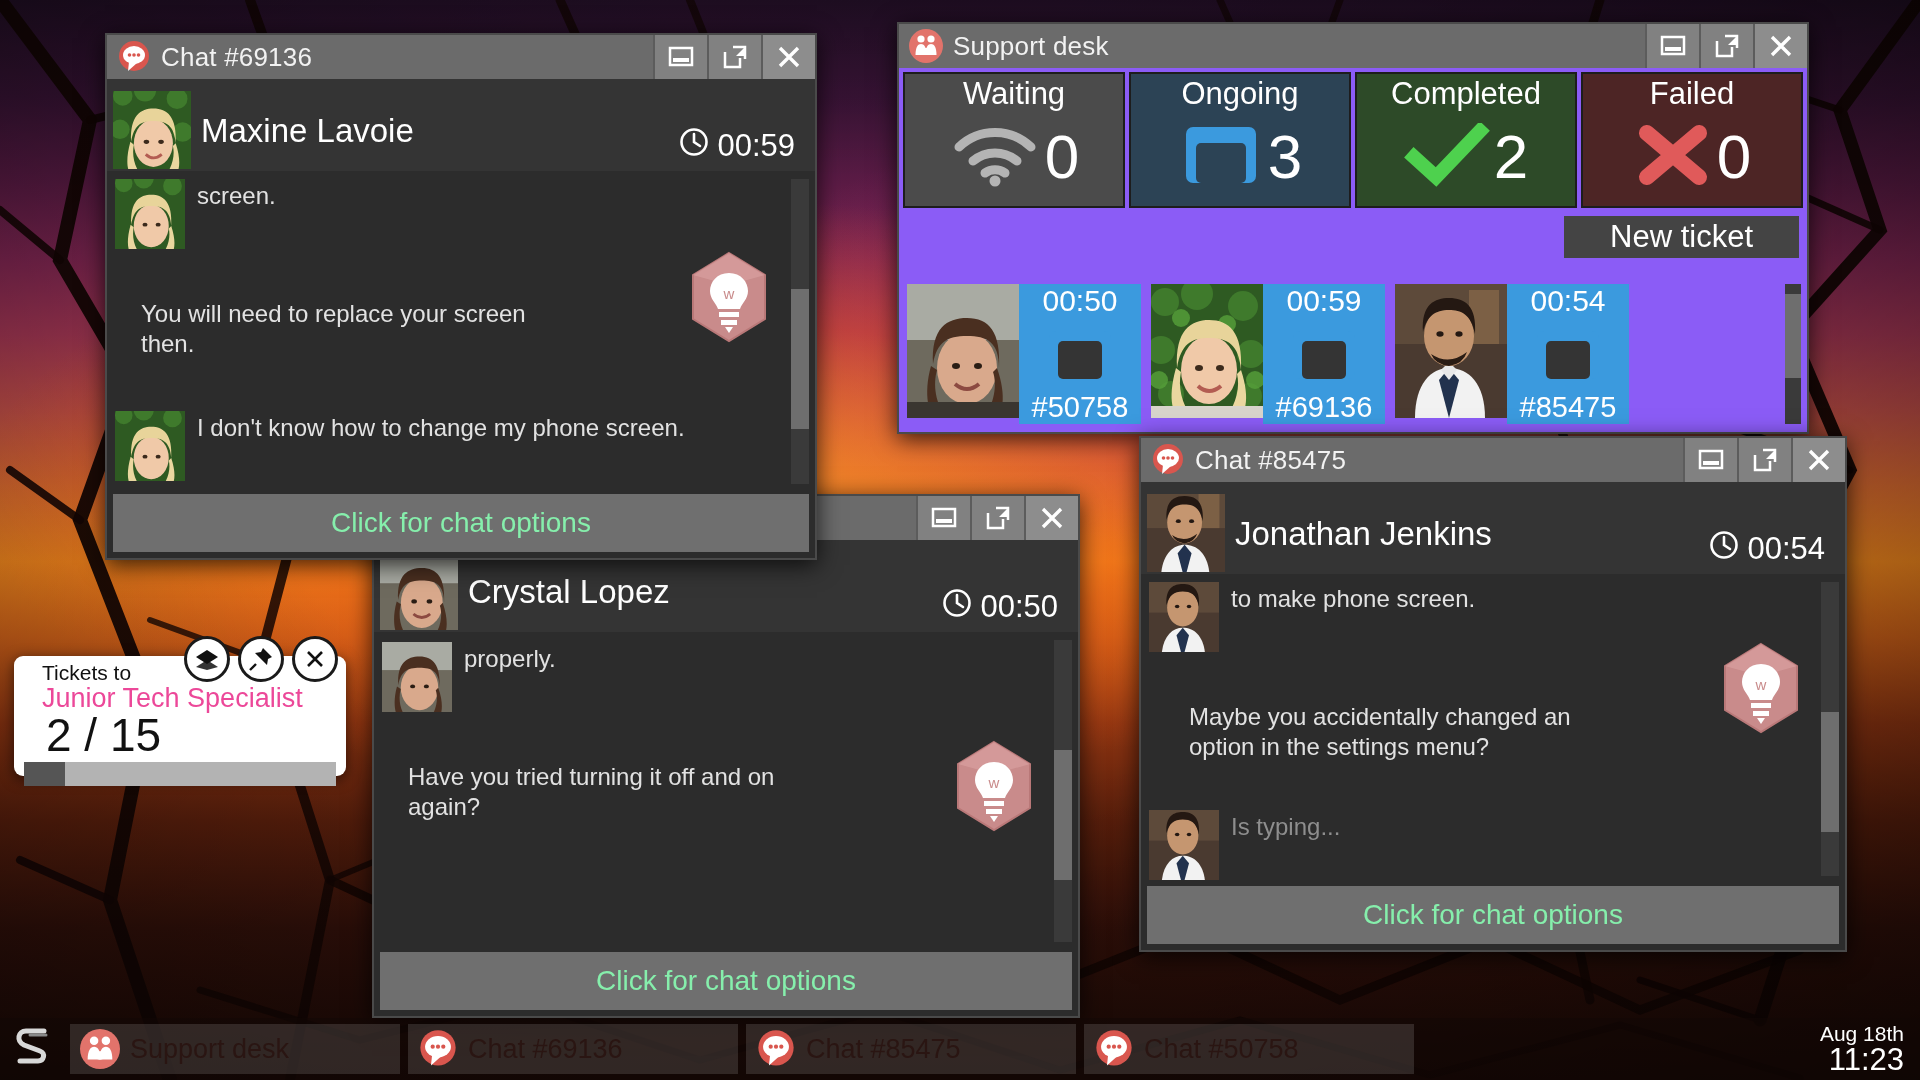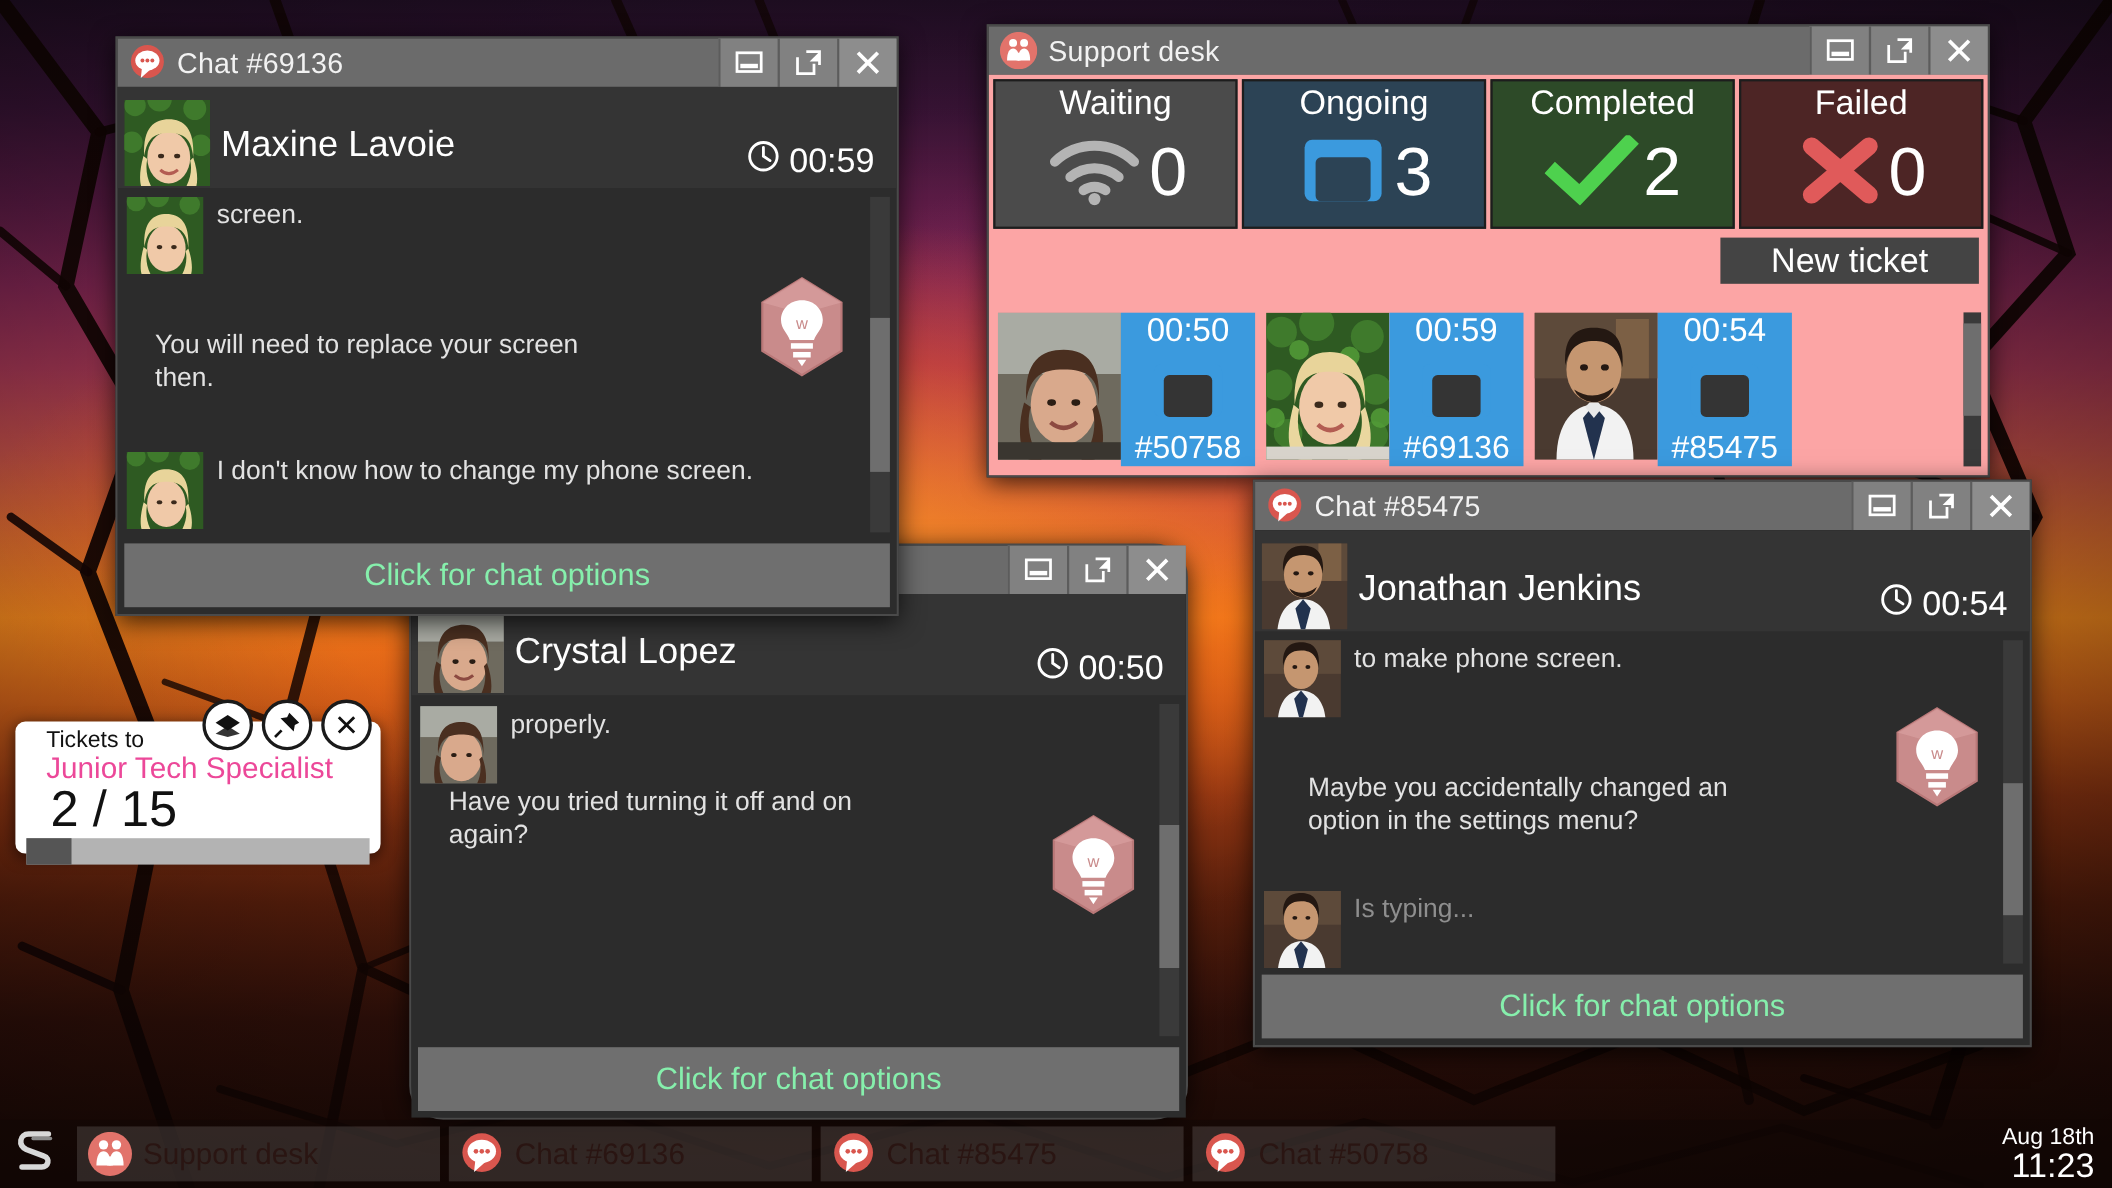--- a/index.html
+++ b/index.html
@@ -91,21 +91,21 @@
     cursor: pointer;
   }
   .scrollbar-track {
     position: absolute; width: 18px; background: #3a3a3a;
   }
   .scrollbar-thumb {
     position: absolute; left: 0; width: 18px; background: #6e6e6e;
   }
 
   
-  #support-desk .sd-body { background: #fca5a5; height: calc(100% - 44px); position: relative; }
+  #support-desk .sd-body { background: #8b5cf6; height: calc(100% - 44px); position: relative; }
   .stats-row { display: flex; height: 140px; padding: 4px 4px 0 4px; gap: 4px; }
   .stat {
     flex: 1 1 0; position: relative;
     display: flex; align-items: center; justify-content: center;
     border: 2px solid #1d1d1d;
   }
   .stat .stat-label {
     position: absolute; top: 2px; left: 0; right: 0; text-align: center;
     color: #fff; font-size: 31px;
   }
@@ -410,21 +410,21 @@
         </span>
       </div>
     </div>
 
     <div class="strip-scroll">
       <div class="th"></div>
     </div>
   </div>
 </div>
 
-<div class="window" id="chat-50758" style="left:372px; top:494px; width:708px; height:524px;border-radius:31px;">
+<div class="window" id="chat-50758" style="left:372px; top:494px; width:708px; height:524px;">
   <div class="titlebar">
     <span class="tb-icon">
       <svg viewBox="0 0 34 34" width="34" height="34">
         <circle cx="17" cy="16" r="15" fill="#d9564e"></circle>
         <ellipse cx="17" cy="15" rx="11" ry="9" fill="#fff"></ellipse>
         <path d="M12 22 L11 31 L20 23 Z" fill="#fff"></path>
         <g fill="#d9564e">
             <circle cx="12.5" cy="15" r="1.8"></circle>
             <circle cx="17" cy="15" r="1.8"></circle>
             <circle cx="21.5" cy="15" r="1.8"></circle>
@@ -491,21 +491,21 @@
             <ellipse cx="60" cy="84" rx="30" ry="36" fill="#d9a98c"></ellipse>
             <path d="M26 80 C24 44 40 34 60 34 C82 34 94 48 92 84 C92 58 80 52 60 52 C40 52 30 58 26 80 Z" fill="#4a2f20"></path>
             <path d="M24 82 C16 110 22 134 30 134 L40 134 C28 120 26 100 30 86 Z" fill="#4a2f20"></path>
             <path d="M90 84 C100 112 96 134 86 134 L76 134 C88 120 90 100 86 88 Z" fill="#4a2f20"></path>
             <ellipse cx="49" cy="82" rx="4" ry="3" fill="#2a1d14"></ellipse>
               <ellipse cx="71" cy="82" rx="4" ry="3" fill="#2a1d14"></ellipse>
           </svg>
         </span>
         <span class="text">properly.</span>
       </div>
-      <div class="msg" style="padding-left:34px;">
+      <div class="msg" style="margin-top:48px; padding-left:34px;">
         <span class="text" style="max-width:400px;">Have you tried turning it off and on again?</span>
       </div>
     </div>
 
     <span class="hint-gem" style="right:56px; top:200px;">
       <svg width="80" height="92" viewBox="0 0 80 92">
         <polygon points="40,2 76,24 76,68 40,90 4,68 4,24" fill="#c98b8b" stroke="#b97878" stroke-width="2"></polygon>
         <polygon points="40,2 76,24 40,34 4,24" fill="#d9a0a0" opacity=".7"></polygon>
         <path d="M40 22 C28 22 21 31 21 40 C21 48 27 52 29 58 L51 58 C53 52 59 48 59 40 C59 31 52 22 40 22 Z" fill="#fff"></path>
         <rect x="30" y="61" width="20" height="5" fill="#fff"></rect>

